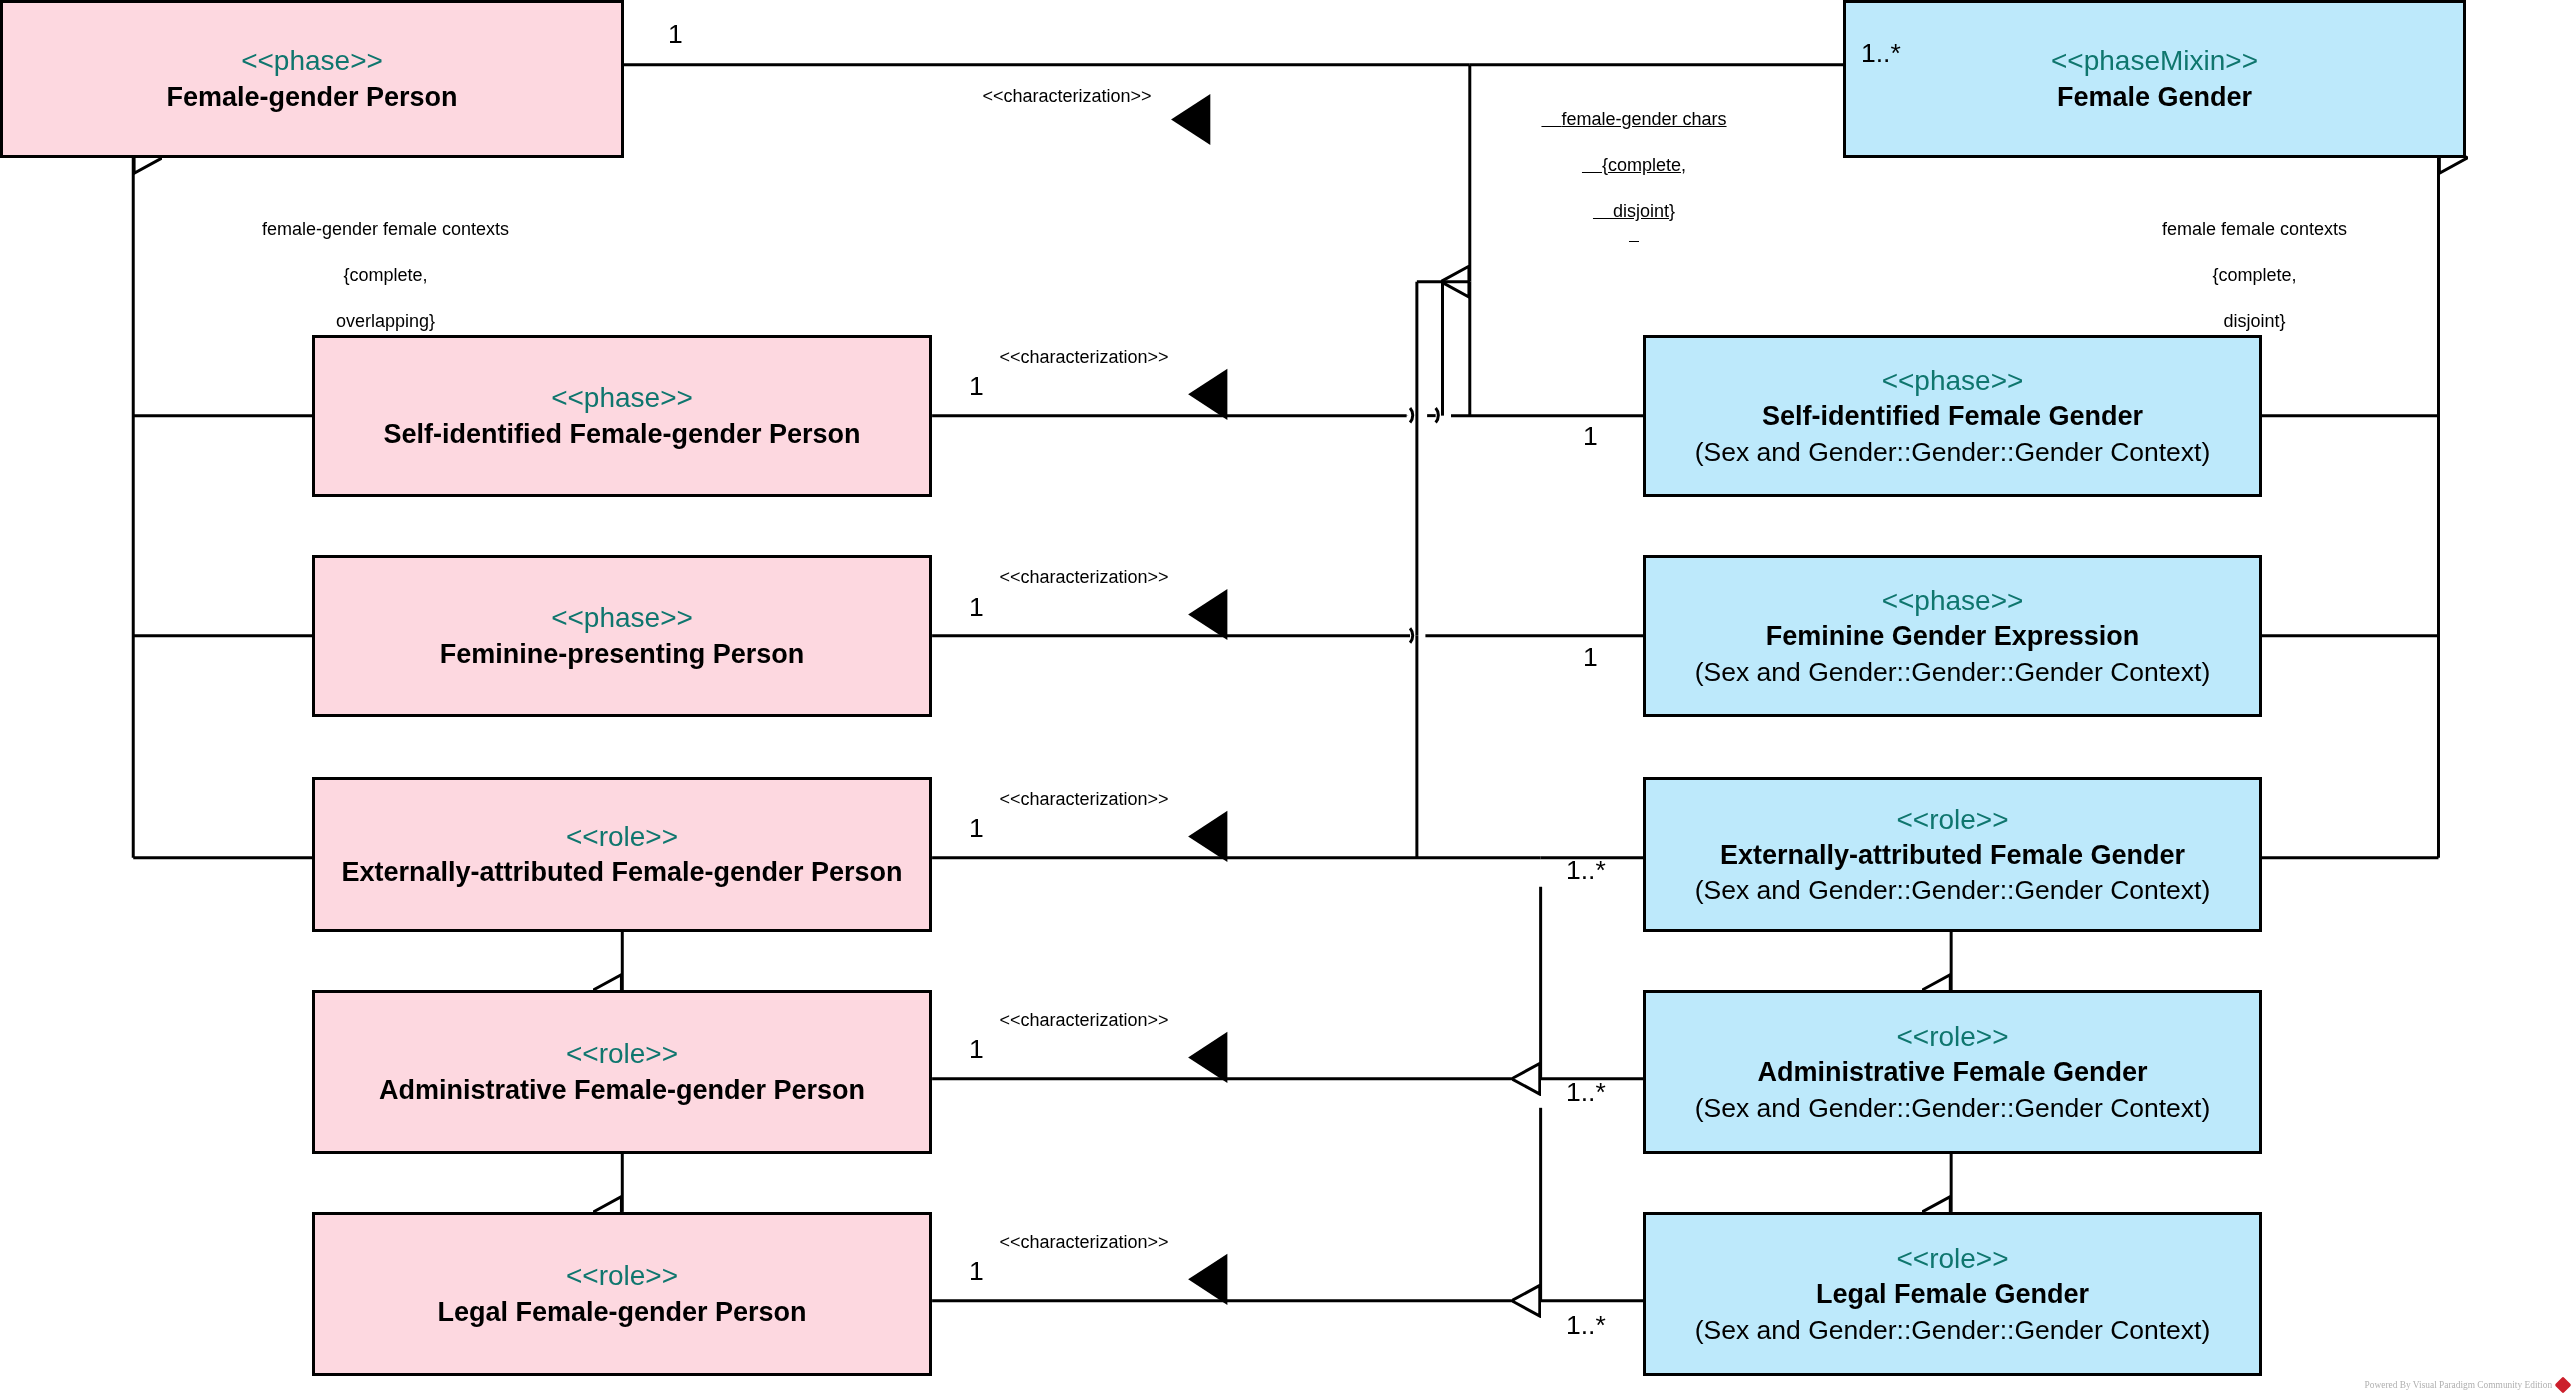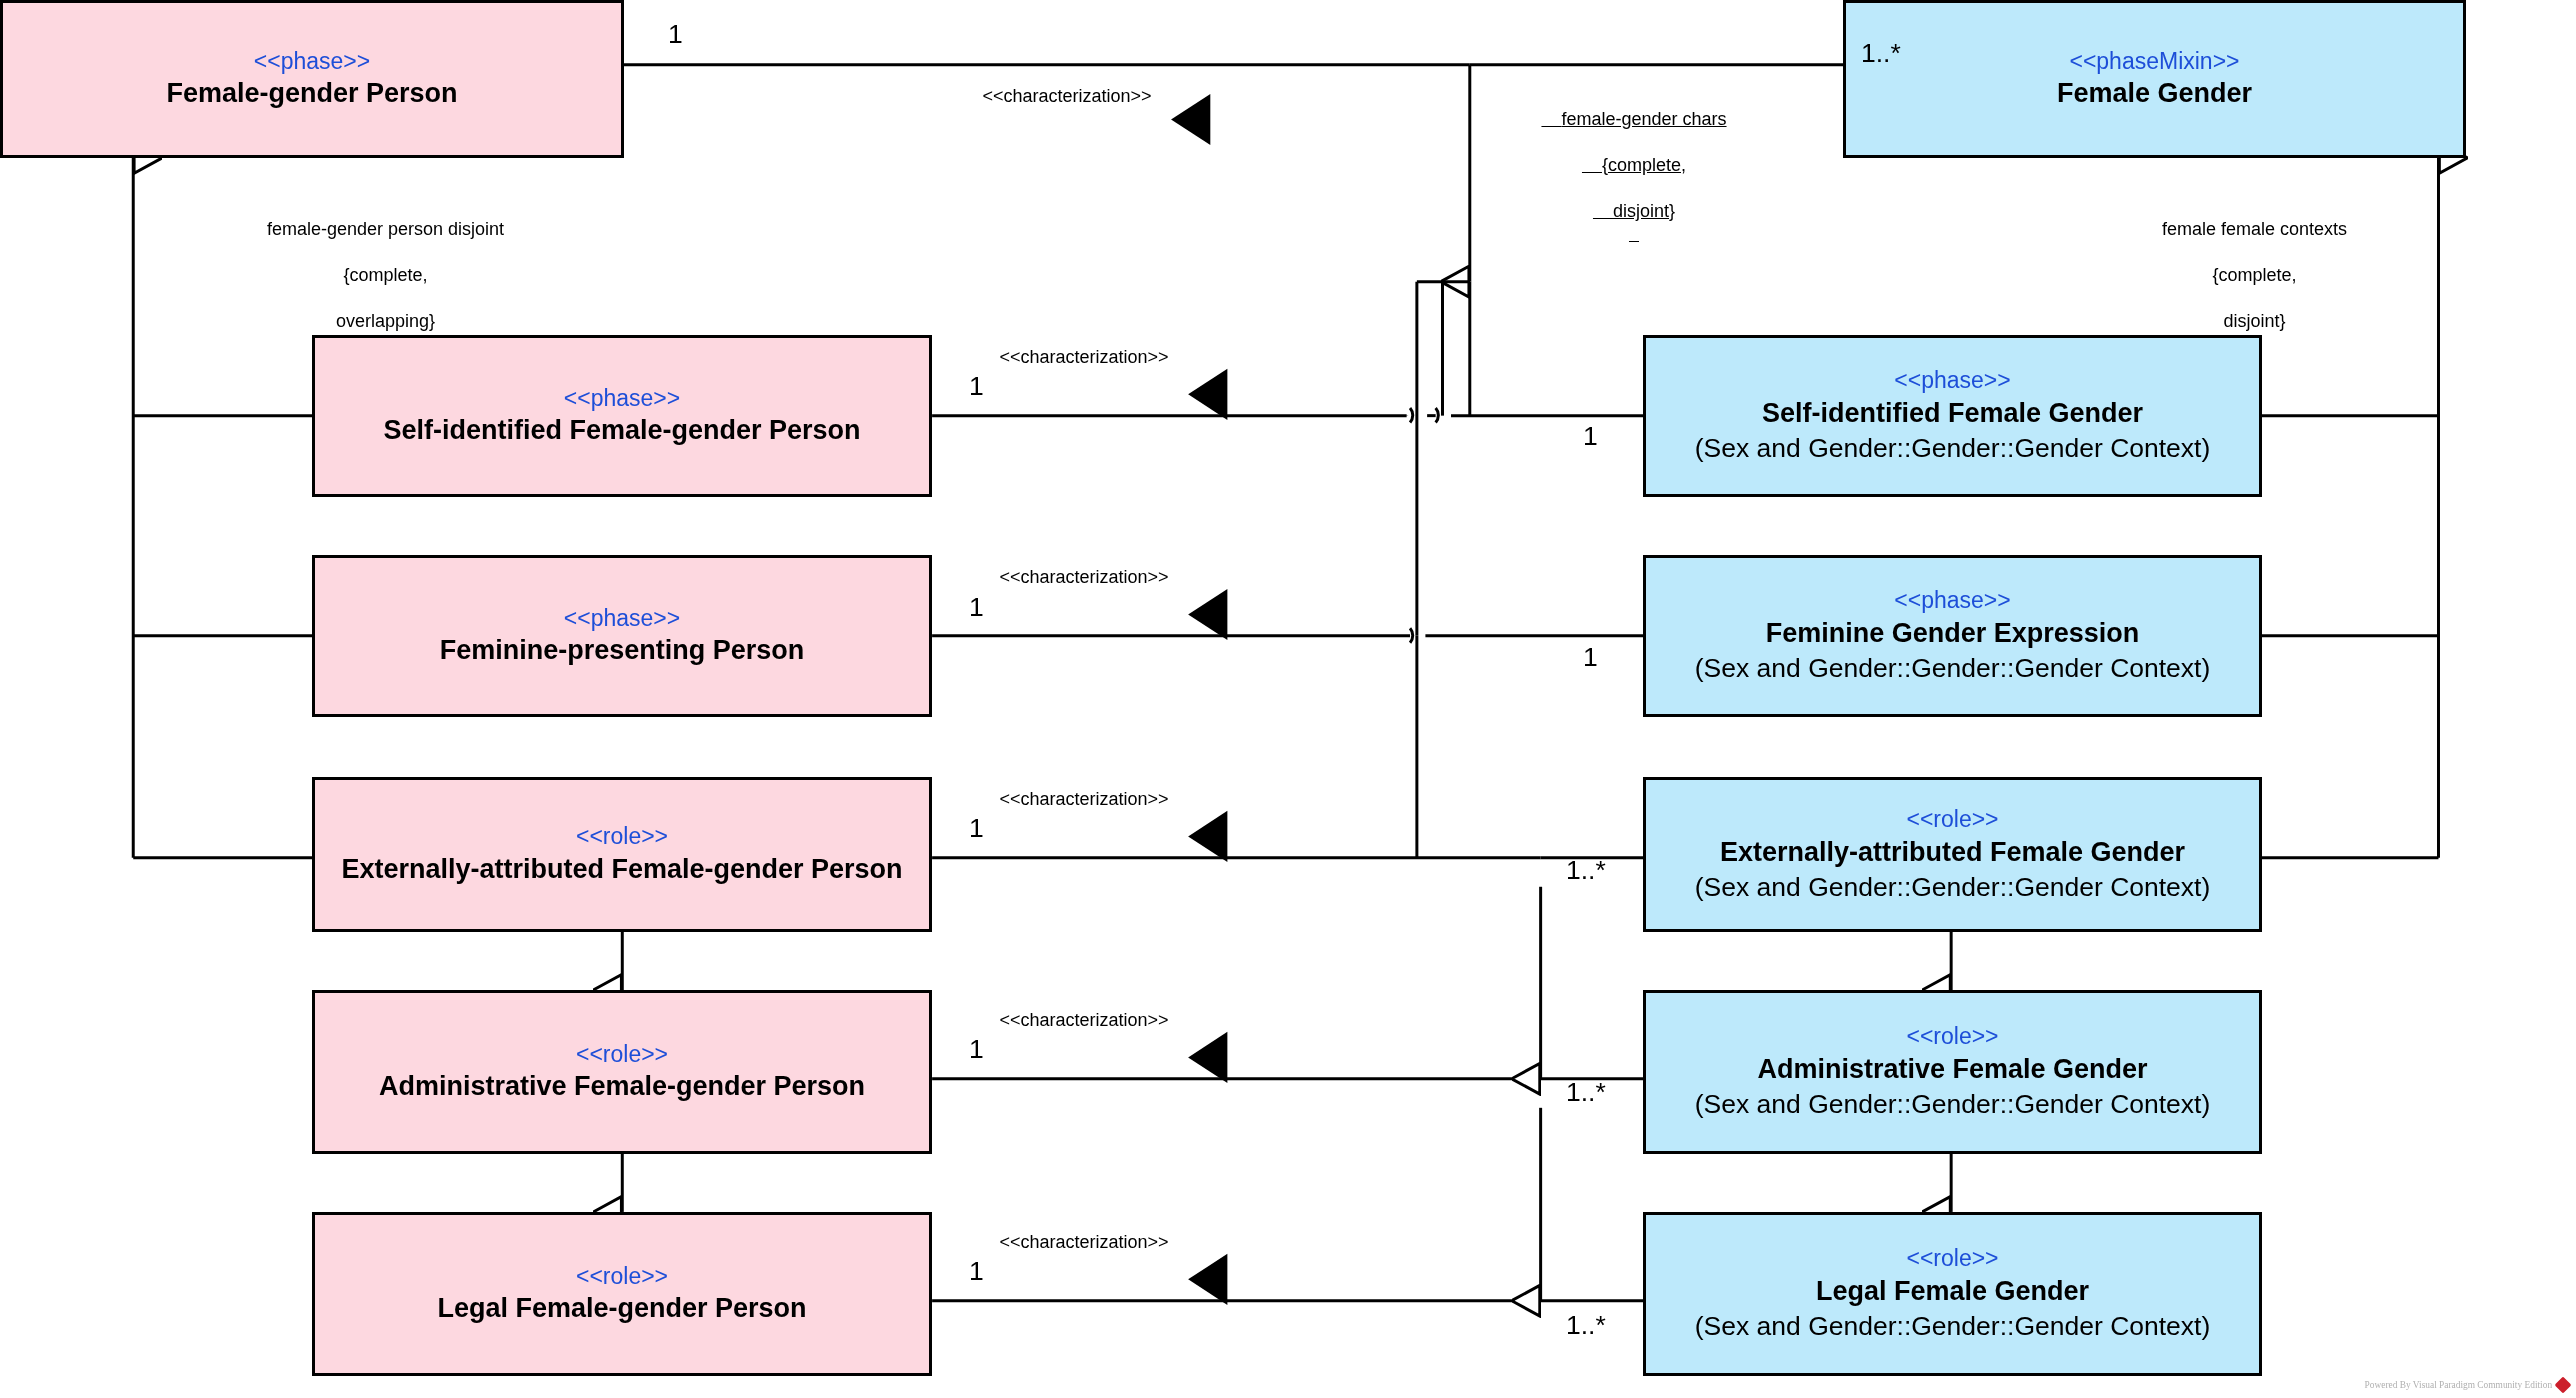--- a/index.html
+++ b/index.html
@@ -2,21 +2,21 @@
 <html style="font-size:13.7px"><head>
 <meta charset="utf-8">
 <style>
   html,body{margin:0;padding:0;background:#ffffff;}
   body{font-family:"Liberation Sans",sans-serif;}
   #canvas{position:relative;width:2576px;height:1398px;background:#fff;overflow:hidden;}
   svg.wires{position:absolute;left:0;top:0;width:2576px;height:1398px;pointer-events:none;}
   .cls{position:absolute;box-sizing:border-box;border:3.4px solid #000;display:flex;flex-direction:column;align-items:center;justify-content:center;text-align:center;line-height:1.30;}
   .cls.pink{background:#fdd8e0;}
   .cls.blue{background:#bde9fb;}
-  .stereo{font-size:23px;font-weight:400;color:#1d4ed8;}
+  .stereo{font-size:28px;font-weight:400;color:#0f766e;}
   .cname{font-size:27px;font-weight:bold;color:#000;text-align:right;}
   .qname{font-size:26.5px;font-weight:400;color:#000;}
   .lbl{position:absolute;font-size:18px;color:#000;white-space:pre;line-height:1.28;}
   .lbl.c{text-align:center;}
   .mult{position:absolute;font-size:26.5px;color:#000;}
   .wm{position:absolute;right:6.8px;bottom:6.8px;display:flex;align-items:center;gap:5.1px;font-size:9.4px;color:#b0b0b0;font-family:Liberation Serif, serif;}
   .wm-diamond{width:12px;height:12px;background:#cc1f2b;transform:rotate(45deg);border-radius:1.7px;}
 </style>
 </head>
 <body>
@@ -180,21 +180,21 @@
   <div class="mult" style="left:969px;top:813px;">1</div>
   <div class="mult" style="left:1566px;top:855px;">1..*</div>
 
   <div class="mult" style="left:969px;top:1034px;">1</div>
   <div class="mult" style="left:1566px;top:1077px;">1..*</div>
 
   <div class="mult" style="left:969px;top:1256px;">1</div>
   <div class="mult" style="left:1566px;top:1310px;">1..*</div>
 
   <div class="lbl c" style="left:179px;top:195px;width:393px;">
-    <span>female-gender person disjoint</span><br>
+    <span>female-gender female contexts</span><br>
     <span>{complete,</span><br>
     <span>overlapping}</span>
   </div>
 
   <div class="lbl c" style="left:1489px;top:85px;width:290px;text-decoration:underline;">
     <span>female-gender chars</span><br>
     <span>{complete,</span><br>
     <span>disjoint}</span>
   </div>
 

